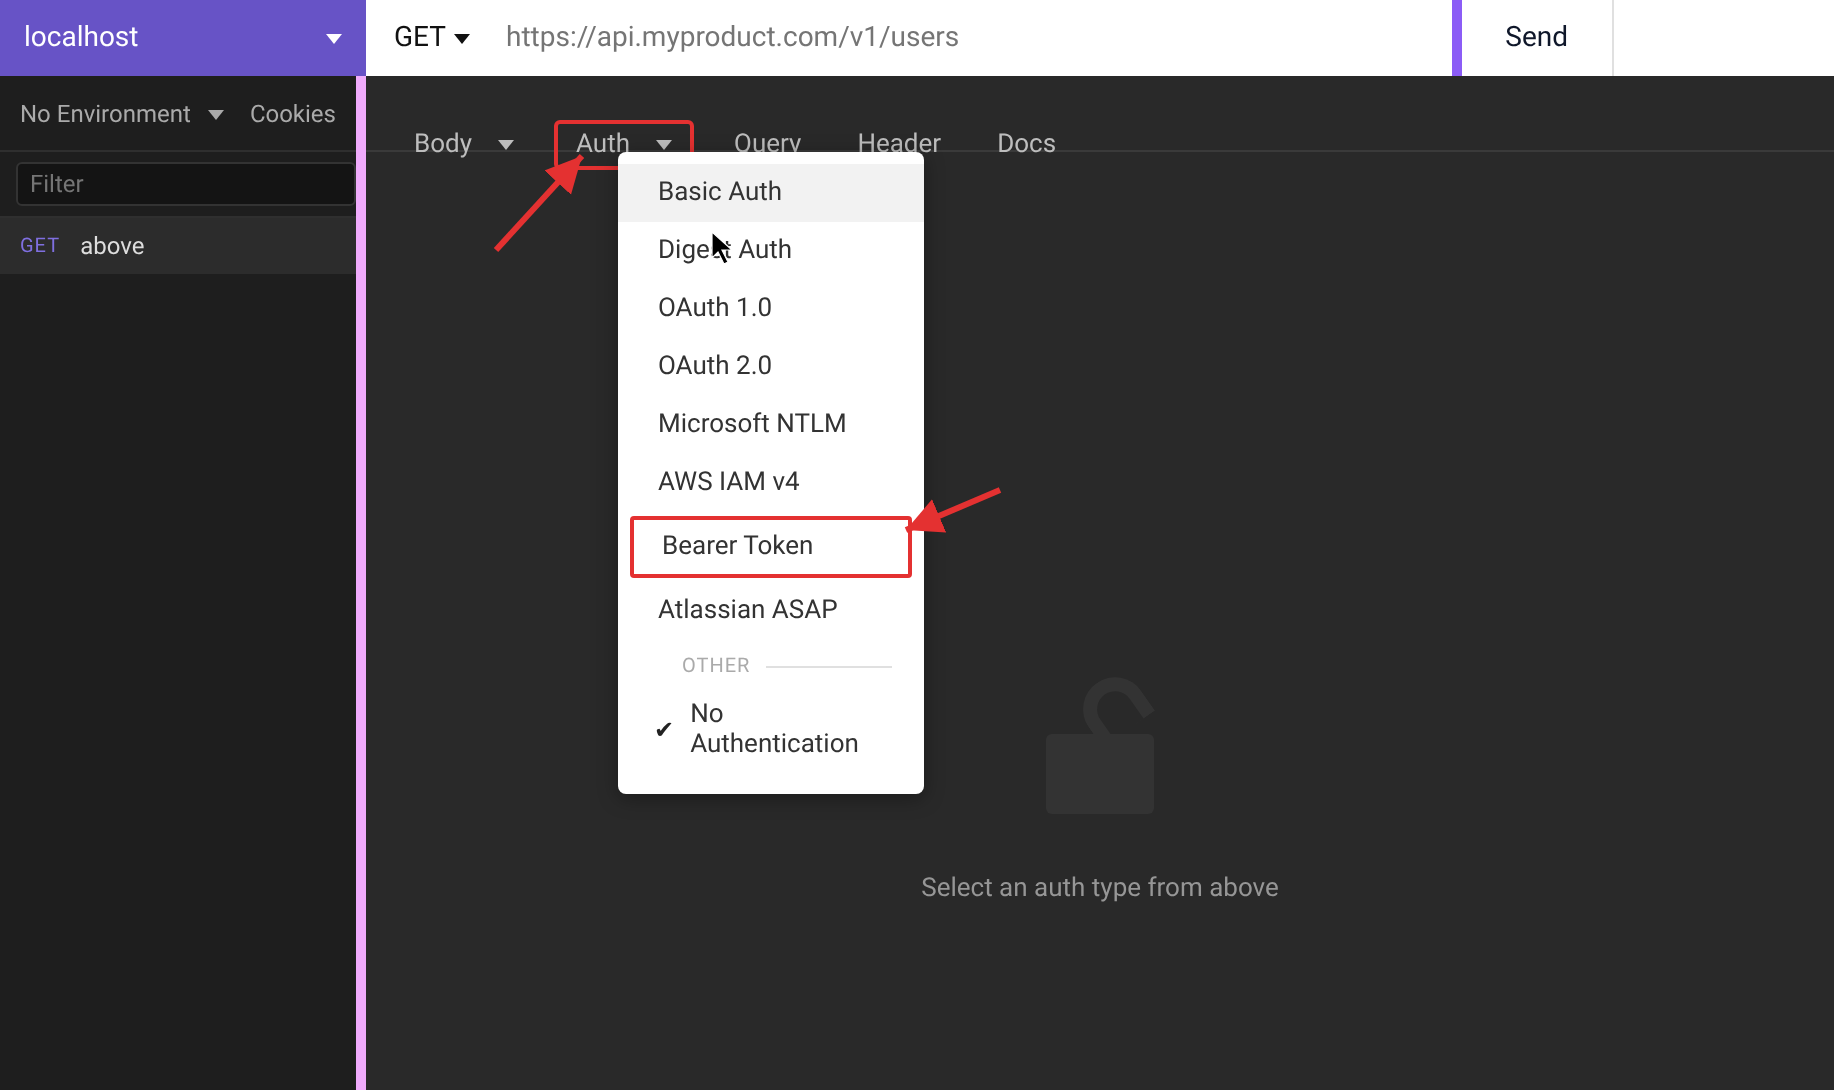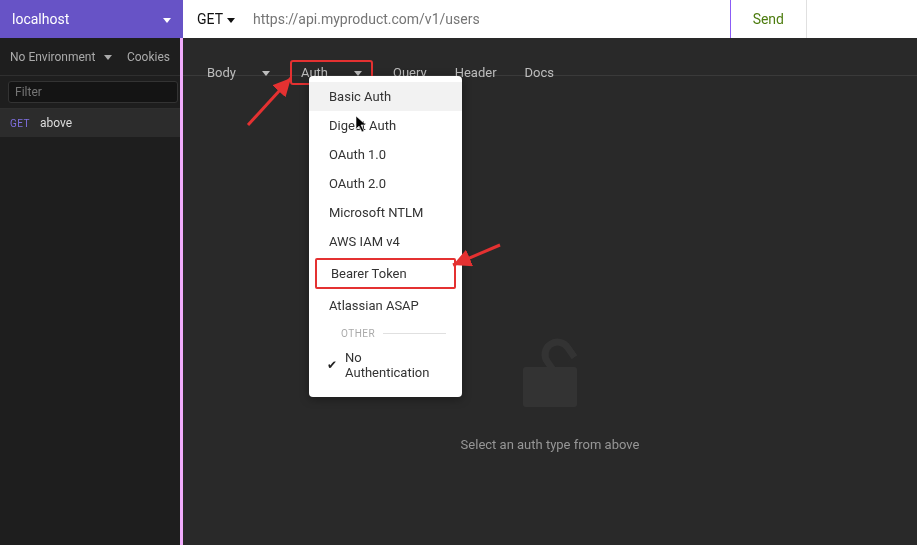--- a/index.html
+++ b/index.html
@@ -44,38 +44,38 @@
     font-size: 14px;
     color: #999;
     background: transparent;
     padding: 0 4px;
   }
   .send-btn {
     padding: 0 22px;
     height: 100%;
     display: flex; align-items: center;
     font-size: 14px;
-    color: #4d7c0f;
-    cursor: pointer;
-    border-left: 1px solid #8b5cf6;
+    color: #0f172a;
+    cursor: pointer;
+    border-left: 5px solid #8b5cf6;
   }
   .right-divider {
     width: 1px;
     height: 100%;
     background: #e0e0e0;
   }
   .right-spacer { width: 110px; height: 100%; }
 
   
   .sidebar {
     position: absolute;
     left: 0; top: 38px;
     width: 183px; bottom: 0;
     background: #1e1e1e;
-    border-right: 3px solid #f0abfc;
+    border-right: 5px solid #f0abfc;
   }
   .env-row {
     height: 38px;
     display: flex; align-items: center;
     padding: 0 10px;
     font-size: 12px;
     color: #aaa;
     border-bottom: 1px solid #2f2f2f;
   }
   .env-row .env { display: flex; align-items: center; gap: 5px; cursor: pointer; }
@@ -131,21 +131,21 @@
     height: 38px;
     display: flex; align-items: center;
     gap: 12px;
     padding: 0 16px;
     border-bottom: 1px solid #3a3a3a;
     font-size: 13px;
     color: #bdbdbd;
   }
   .tab {
     display: flex; align-items: center;
-    gap: 22px;
+    gap: 9px;
     padding: 4px 8px;
     border-radius: 3px;
     cursor: pointer;
     margin-top: 32px;
   }
   .tab.active-auth {
     border: 2px solid #e43131;
     padding: 3px 9px;
   }
 

